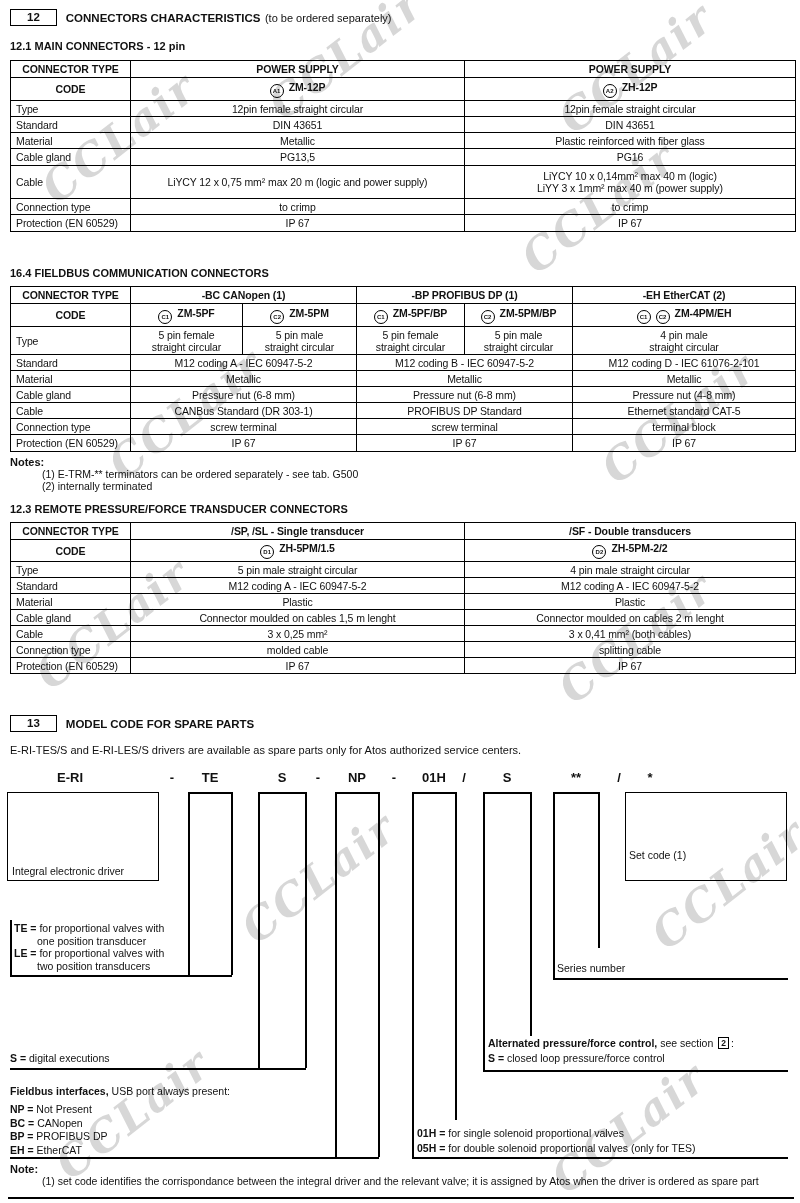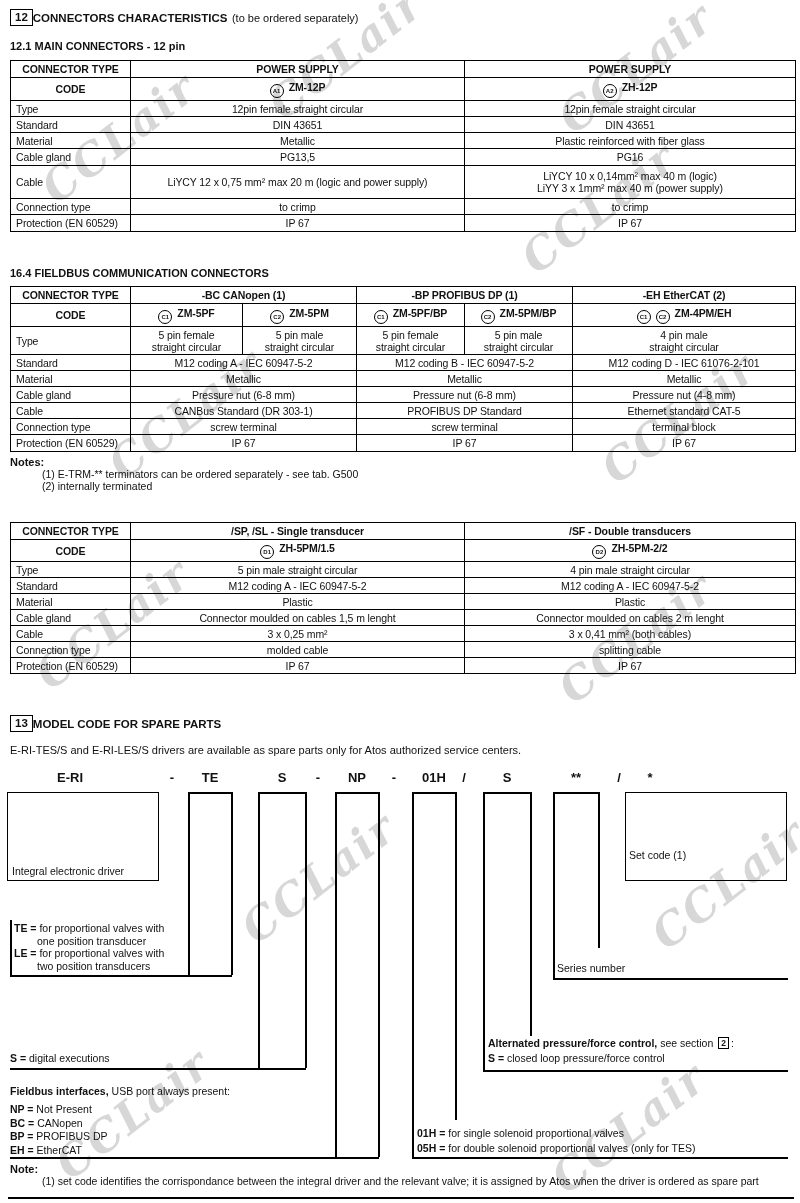--- a/index.html
+++ b/index.html
@@ -1,21 +1,21 @@
 <!DOCTYPE html>
 <html><head>
 <meta charset="utf-8">
 <style>
   html,body{margin:0;padding:0;background:#e8e8e8;}
   .page{position:relative;width:800px;height:1203px;background:#fff;margin:0 auto;
         font-family:"Liberation Sans",sans-serif;color:#111;overflow:hidden;}
   .abs{position:absolute;}
   
-  .numbox{display:inline-block;border:1.5px solid #000;padding:0px 4px;font-weight:bold;
-          font-size:11.5px;line-height:15px;vertical-align:middle;}
+  .numbox{display:inline-block;border:1.5px solid #000;padding:0px 16px;font-weight:bold;
+          font-size:11.5px;line-height:15px;margin-right:9px;vertical-align:middle;}
   .sec-title{font-weight:bold;font-size:11.5px;vertical-align:middle;}
   .sec-sub{font-size:11px;vertical-align:middle;}
   .sub-title{font-weight:bold;font-size:11px;}
   .body-txt{font-size:11px;}
   
   table.dt{border-collapse:collapse;table-layout:fixed;width:785px;border:1.8px solid #000;}
   table.dt td{border:1px solid #000;font-size:10.5px;text-align:center;padding:1px 3px;
               vertical-align:middle;overflow:hidden;letter-spacing:-0.1px;}
   table.dt td.lbl{text-align:left;padding-left:5px;}
   table.dt td.hd{font-weight:bold;}
@@ -195,20 +195,21 @@
         </tr>
       </tbody>
   </table>
 
   <div class="abs" style="left:10px;top:456px;">
     <div class="note-title">Notes:</div>
     <div class="note-line">(1)  E-TRM-** terminators can be ordered separately - see tab. G500</div>
     <div class="note-line">(2)  internally terminated</div>
   </div>
 
+  <div class="abs sub-title" style="left:10px;top:503px;">12.3  REMOTE PRESSURE/FORCE TRANSDUCER CONNECTORS</div>
   <table class="dt abs" style="left:10px;top:522px;">
     <colgroup>
         <col style="width: 120px;">
         <col style="width: 334px;">
         <col style="width: 331px;">
       </colgroup>
       <tbody>
         <tr style="height: 17px;">
           <td class="hd ctr">CONNECTOR TYPE</td>
           <td class="hd">/SP, /SL - Single transducer</td>

